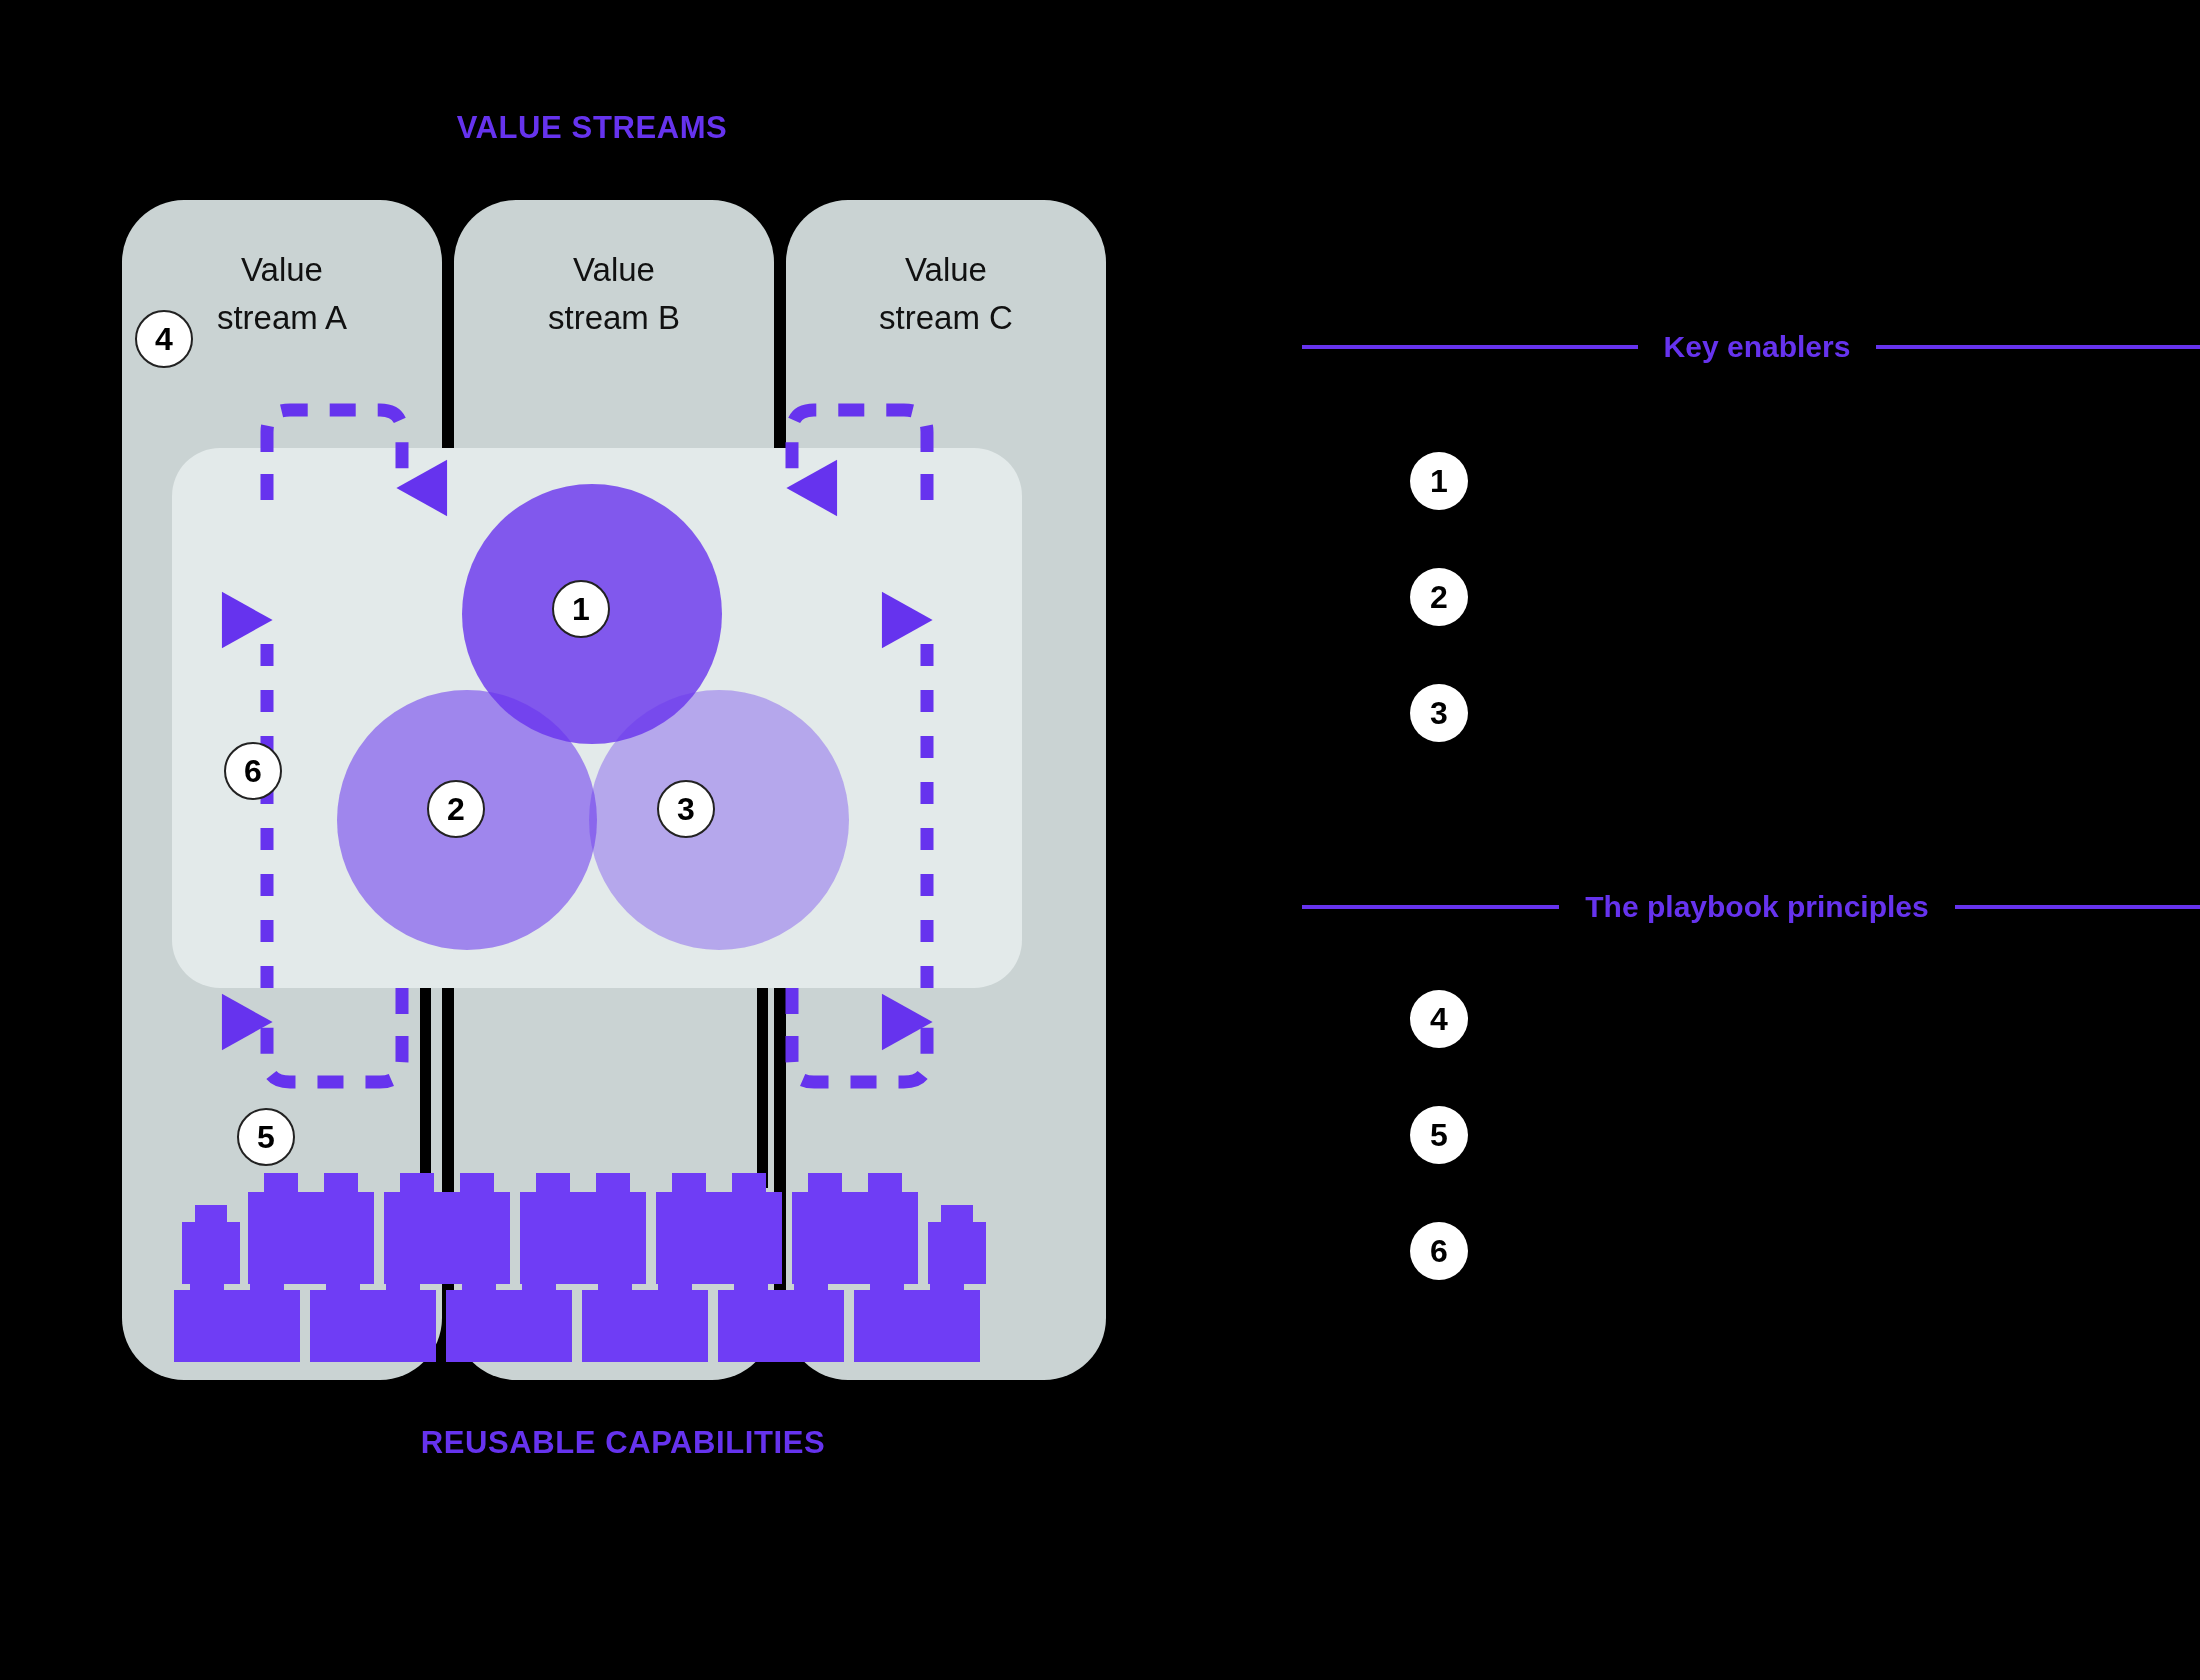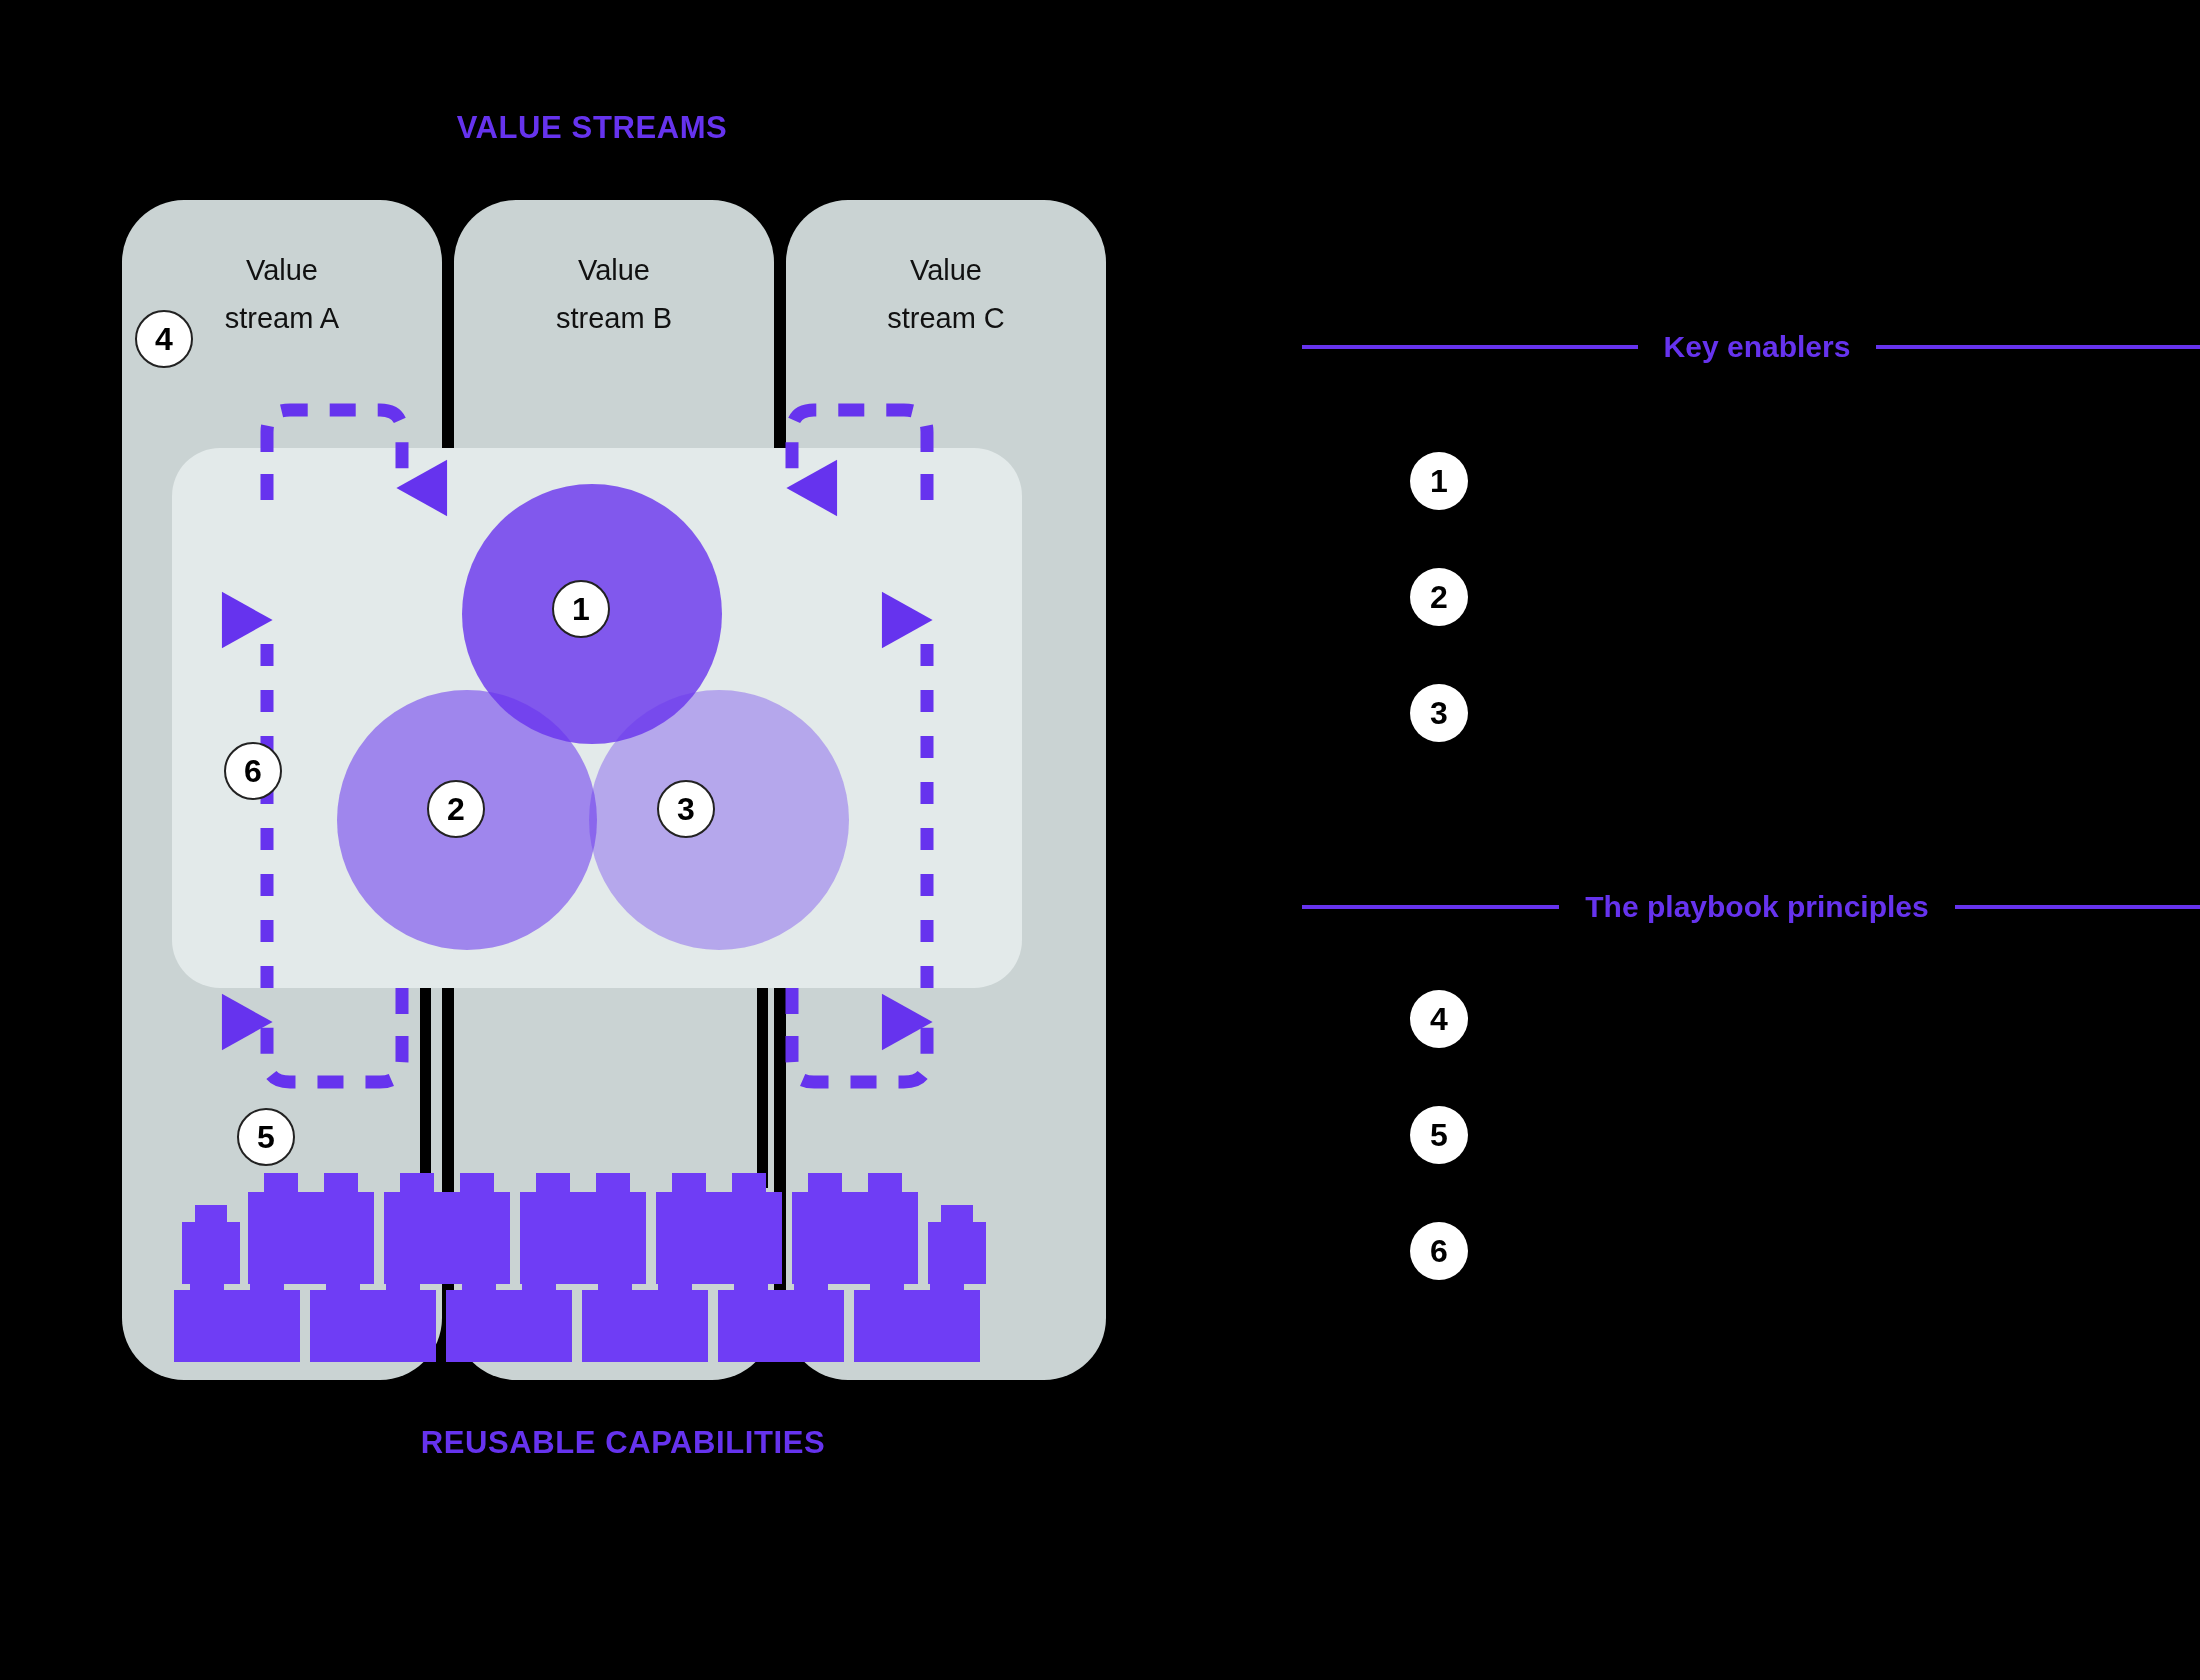--- a/index.html
+++ b/index.html
@@ -51,21 +51,21 @@
     border-radius: 62px;
     top: 200px;
     height: 1180px;
   }
   .stream-col .col-label {
     position: absolute;
     top: 46px;
     left: 0; right: 0;
     text-align: center;
     color: #111111;
-    font-size: 29px;
+    font-size: 33px;
     line-height: 48px;
   }
 
   #col-a { left: 110px;  width: 320px; }
   #col-b { left: 442px;  width: 320px; }
   #col-c { left: 774px;  width: 320px; }
 
   .inner-panel {
     position: absolute;
     left: 160px;

